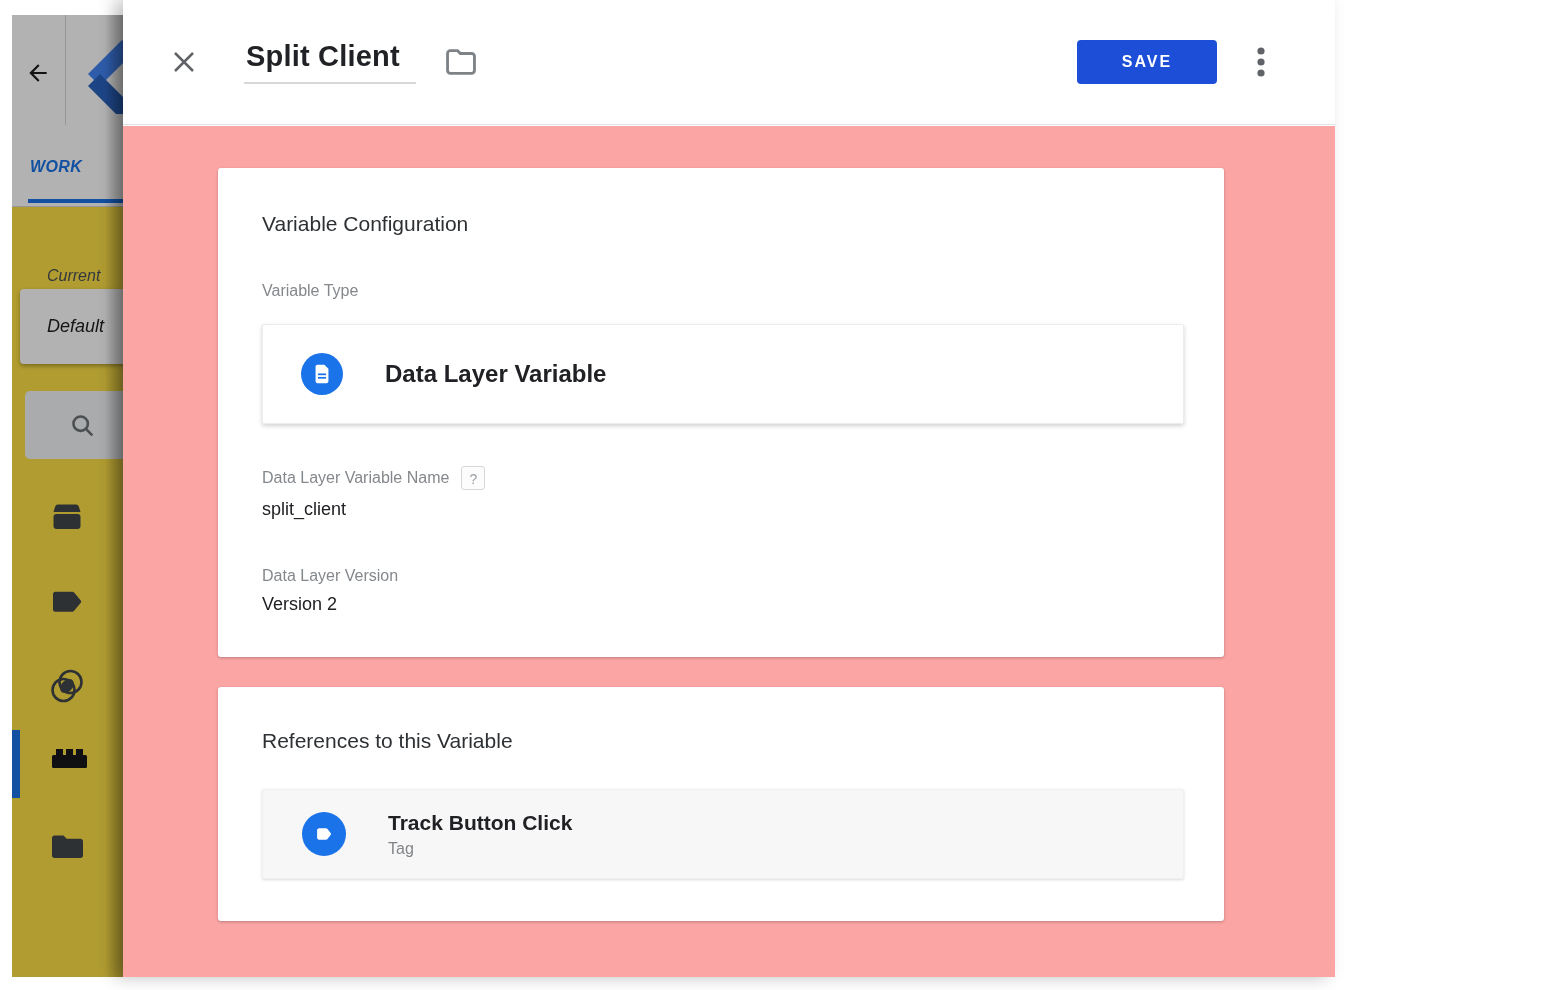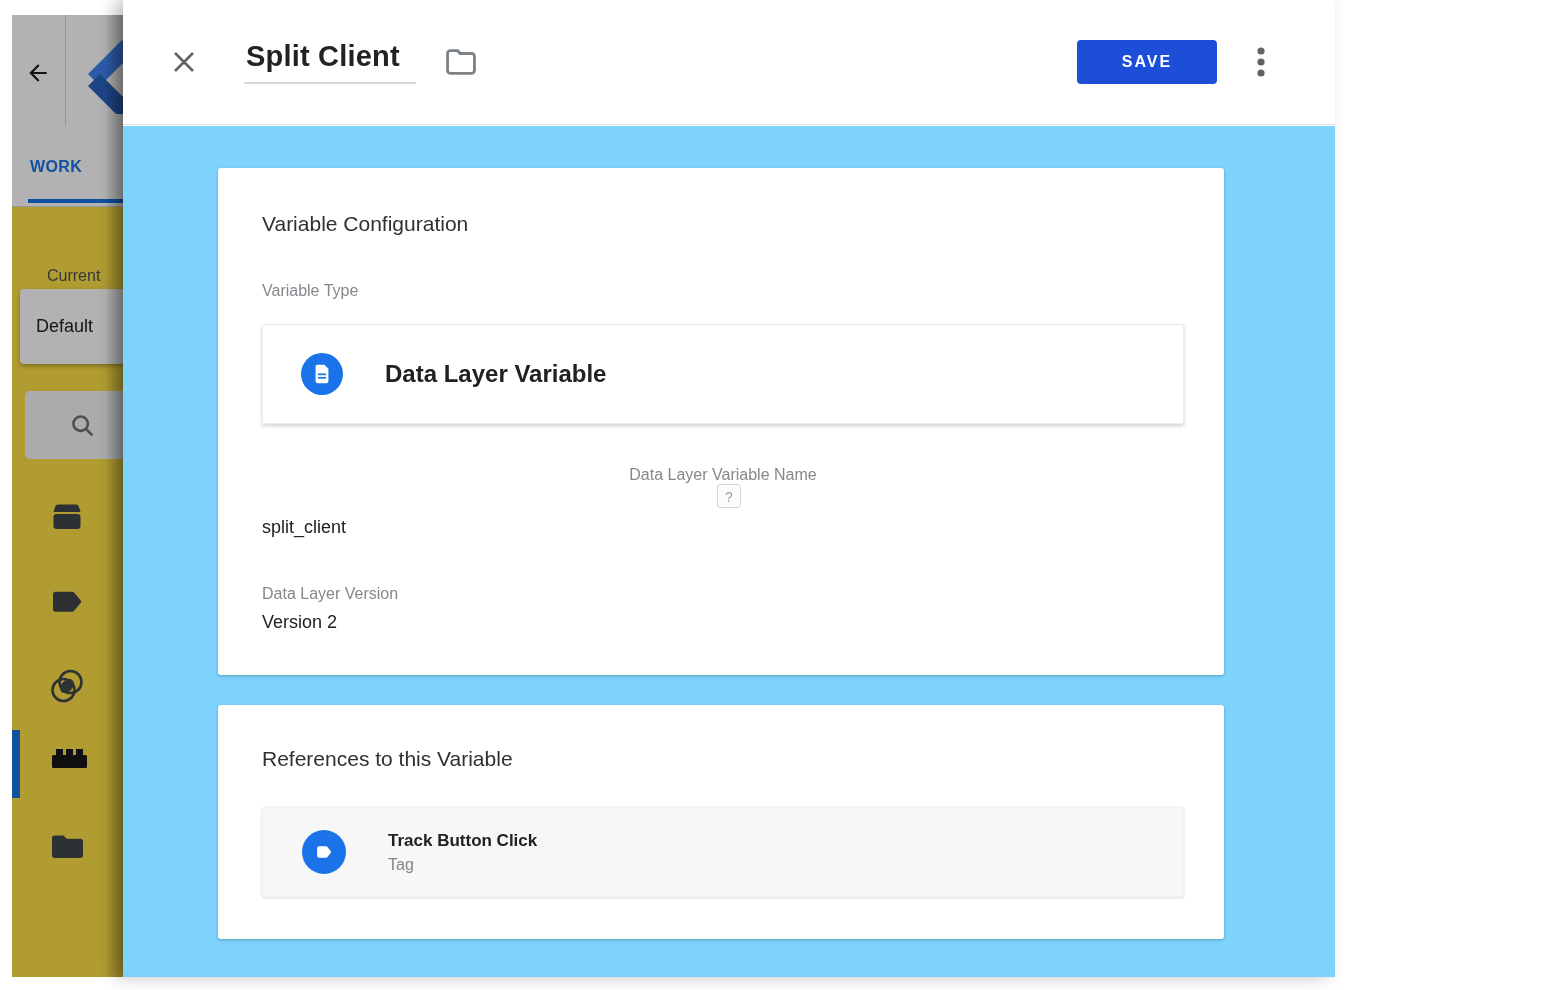--- a/index.html
+++ b/index.html
@@ -1,32 +1,32 @@
 <!DOCTYPE html>
 <html><head>
 <meta charset="utf-8">
 <style>
   html,body{margin:0;padding:0;background:#fff;}
   body{font-family:"Liberation Sans", sans-serif; -webkit-font-smoothing:antialiased;}
   .stage{position:relative;width:1566px;height:990px;background:#fff;overflow:hidden;}
 
   
-  .underlay{position:absolute;left:12px;top:15px;width:111px;height:962px;overflow:hidden;background:#e4e6e8;}
+  .underlay{position:absolute;left:12px;top:15px;width:111px;height:962px;overflow:hidden;background:#e4e6e8;font-style:italic;}
   .u-topbar{position:absolute;left:0;top:0;right:0;height:110px;background:#fff;}
   .u-divider{position:absolute;left:53px;top:0;width:1px;height:110px;background:#d7d7d7;}
   .u-back{position:absolute;left:13px;top:45px;width:26px;height:26px;}
   .u-logo{position:absolute;left:70px;top:25px;width:56px;height:74px;}
   .u-tabbar{position:absolute;left:0;top:110px;right:0;height:81px;background:#fff;border-bottom:1px solid #d9d9d9;}
   .u-tab-label{position:absolute;left:18px;top:33px;font-size:16px;font-weight:700;color:#1a73e8;letter-spacing:.4px;white-space:nowrap;}
   .u-tab-underline{position:absolute;left:16px;right:0;bottom:3px;height:4px;background:#1a73e8;}
   .u-content{position:absolute;left:0;top:192px;right:0;bottom:0;background:#fde047;}
   .u-current{position:absolute;left:35px;top:60px;font-size:16px;color:#4d5155;white-space:nowrap;}
   .u-wscard{position:absolute;left:8px;right:-6px;top:82px;height:75px;background:#fff;border-radius:4px;
             box-shadow:0 2px 4px rgba(0,0,0,.32);display:flex;align-items:center;}
-  .u-wscard span{margin-left:16px;font-size:18px;color:#202124;white-space:nowrap;}
+  .u-wscard span{margin-left:27px;font-size:18px;color:#202124;white-space:nowrap;}
   .u-search{position:absolute;left:13px;right:-6px;top:184px;height:68px;background:#f4f5f6;border-radius:5px;}
   .u-search svg{position:absolute;left:44px;top:21px;}
   .u-nav{position:absolute;left:0;top:0;right:0;bottom:0;}
   .u-nav-item{position:absolute;left:37px;width:40px;height:34px;color:#43474b;}
   .u-activebar{position:absolute;left:0;top:523px;width:8px;height:68px;background:#1a73e8;}
   .scrim{position:absolute;left:12px;top:15px;width:111px;height:962px;background:rgba(0,0,0,0.30);pointer-events:none;}
   .scrim-edge{position:absolute;left:105px;top:15px;width:18px;height:962px;pointer-events:none;
               background:linear-gradient(to right, rgba(0,0,0,0), rgba(0,0,0,0.22));}
 
   
@@ -34,44 +34,44 @@
   .ov-header{position:relative;height:125px;background:#fff;border-bottom:1px solid #e2e2e2;
              display:flex;align-items:center;padding-right:64px;box-sizing:border-box;}
   .close-btn{margin-left:45px;width:32px;height:32px;border:none;background:none;padding:0;cursor:pointer;display:flex;align-items:center;justify-content:center;}
   .title-box{margin-left:44px;width:168px;border-bottom:2px solid #d8d8d8;padding:0 2px 9px 2px;}
   .title-box span{font-size:29px;font-weight:700;color:#212226;letter-spacing:.2px;white-space:nowrap;}
   .folder-btn{margin-left:24px;width:42px;height:36px;border:none;background:none;padding:0;cursor:pointer;display:flex;align-items:center;justify-content:center;}
   .ov-spacer{flex:1;}
   .save-btn{width:140px;height:44px;border:none;border-radius:4px;background:#1d4ed8;color:#fff;
             font-family:"Liberation Sans",sans-serif;font-size:16px;font-weight:700;letter-spacing:2px;cursor:pointer;margin-left:48px;}
   .kebab-btn{margin-left:34px;width:20px;height:36px;border:none;background:none;padding:0;cursor:pointer;display:flex;align-items:center;justify-content:center;}
-  .ov-body{position:absolute;top:126px;left:0;right:0;bottom:0;background:#7dd3fc;padding:42px 111px 0 95px;box-sizing:border-box;}
+  .ov-body{position:absolute;top:126px;left:0;right:0;bottom:0;background:#fca5a5;padding:42px 111px 0 95px;box-sizing:border-box;}
 
   .card{background:#fff;border-radius:3px;box-shadow:0 1px 3px rgba(0,0,0,.25);}
   .card-config{padding:44px 40px 42px 44px;margin-bottom:30px;}
   .card-refs{padding:42px 40px 42px 44px;}
   .card-heading{font-size:21px;color:#2e3134;font-weight:400;margin:0 0 46px 0;}
   .field-label{font-size:16px;color:#84888c;}
   .type-box{margin-top:24px;height:98px;border:1px solid #ececec;border-radius:2px;background:#fff;
             box-shadow:0 2px 4px rgba(0,0,0,.18);display:flex;align-items:center;cursor:pointer;}
   .type-circle{margin-left:38px;width:42px;height:42px;border-radius:50%;background:#1a73e8;
                display:flex;align-items:center;justify-content:center;flex:none;}
   .type-name{margin-left:42px;font-size:24px;font-weight:700;color:#202124;}
-  .name-row{margin-top:42px;display:flex;align-items:center;flex-direction:column;}
+  .name-row{margin-top:42px;display:flex;align-items:center;}
   .help-badge{margin-left:12px;width:24px;height:24px;border:1px solid #d6d6d6;border-radius:3px;background:#fcfcfc;
               color:#9aa0a6;font-size:14px;line-height:24px;text-align:center;cursor:pointer;box-sizing:border-box;}
   .field-value{margin-top:9px;font-size:18px;color:#202124;}
   .version-label{margin-top:47px;}
 
   .ref-item{margin-top:36px;height:88px;background:#f7f7f7;border:1px solid #f0f0f0;border-radius:2px;
             box-shadow:0 1px 3px rgba(0,0,0,.14);display:flex;align-items:center;cursor:pointer;}
   .ref-circle{margin-left:39px;width:44px;height:44px;border-radius:50%;background:#1a73e8;
               display:flex;align-items:center;justify-content:center;flex:none;}
   .ref-texts{margin-left:42px;display:flex;flex-direction:column;justify-content:center;}
-  .ref-name{font-size:17px;font-weight:700;color:#202124;}
+  .ref-name{font-size:21px;font-weight:700;color:#202124;}
   .ref-type{margin-top:5px;font-size:16px;color:#82868a;}
 </style>
 </head>
 <body>
 
 <div class="stage">
 
   <div class="underlay">
     <div class="u-topbar">
       <span class="u-back">

